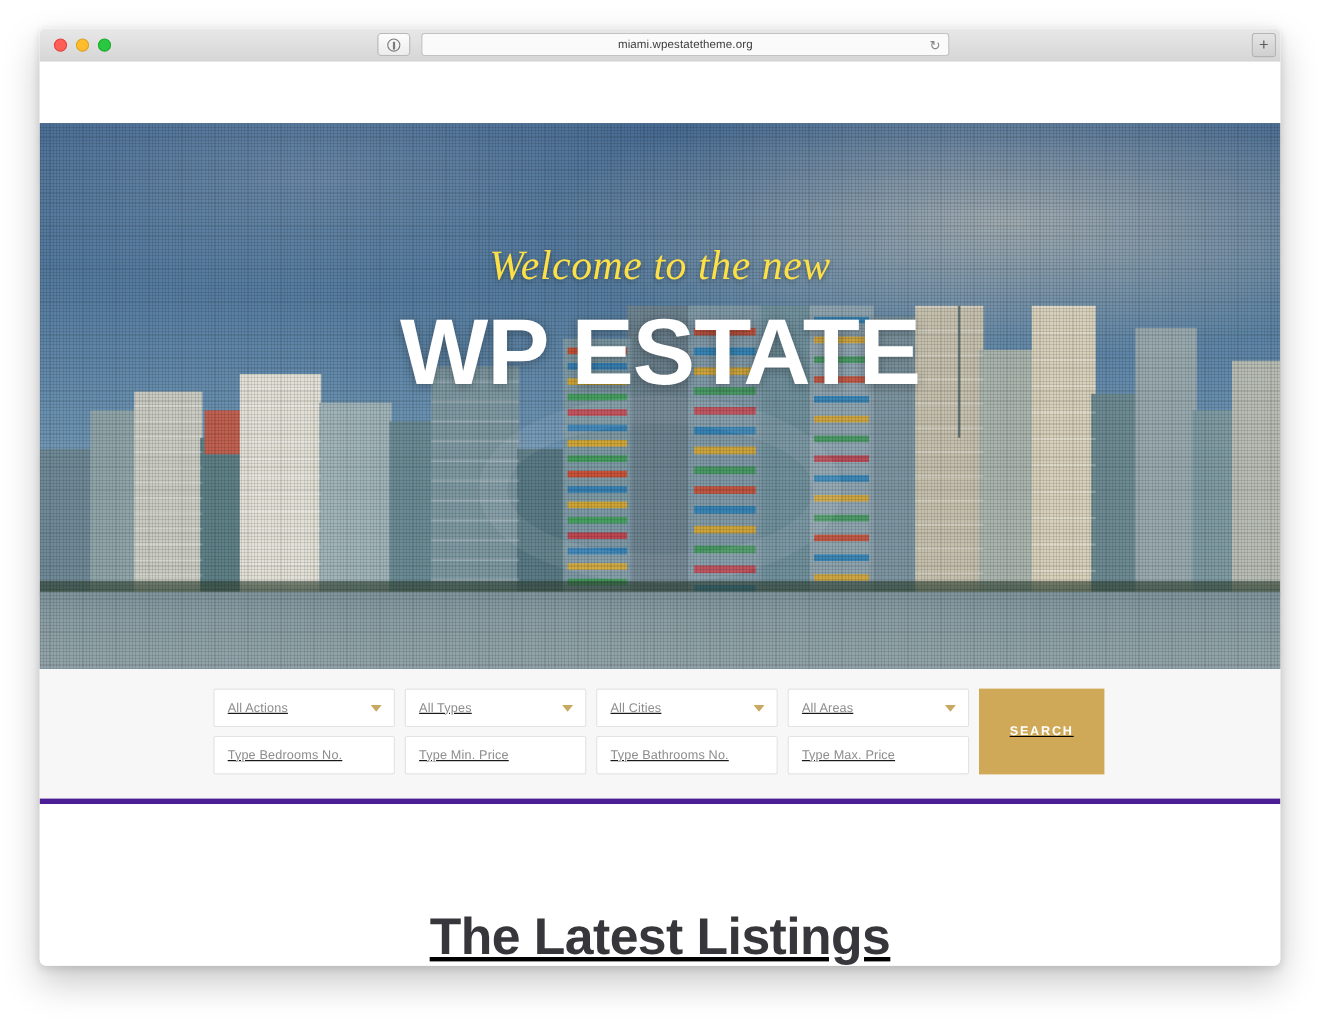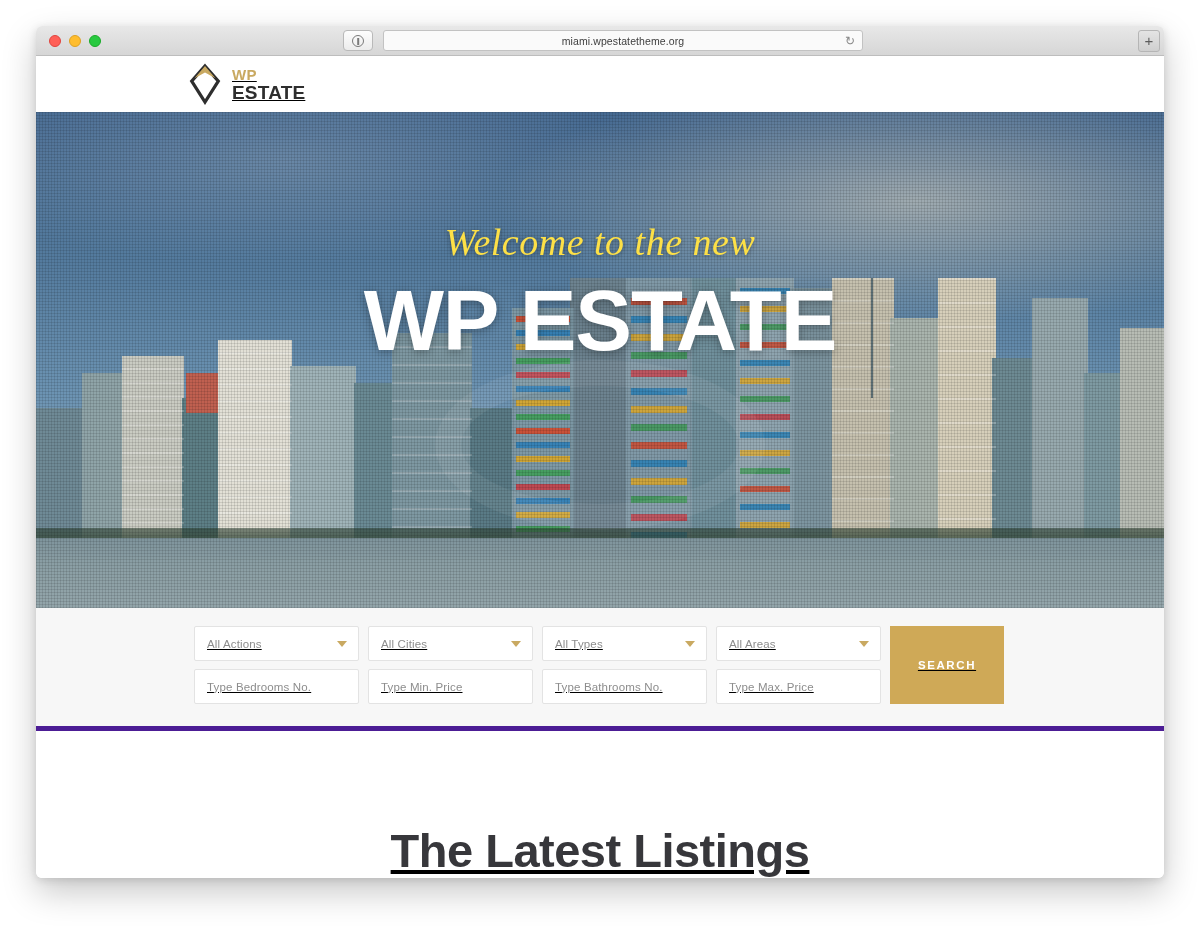--- a/index.html
+++ b/index.html
@@ -351,30 +351,20 @@
 
     <div class="urlbar">
       <span class="url-text">miami.wpestatetheme.org</span>
       <span class="reload-icon">↻</span>
     </div>
 
     <div class="newtab-btn">+</div>
   </div>
 
   <div class="site-header">
-    <div class="logo">
-      <svg class="logo-mark" viewBox="0 0 40 44">
-        <path d="M20 3 L34 19 L20 41 L6 19 Z" fill="none" stroke="#2e2e2e" stroke-width="3.4"></path>
-        <path d="M20 3 L31 16 L20 10 L9 16 Z" fill="#c9a961"></path>
-      </svg>
-      <div class="logo-text">
-        <span class="logo-wp">WP</span>
-        <span class="logo-estate">ESTATE</span>
-      </div>
-    </div>
 
   </div>
 
   <section class="hero">
     <div class="hero-sky"></div>
 
     <div class="skyline">
       <svg width="100%" height="330" viewBox="0 0 1128 330" preserveAspectRatio="none">
         <rect x="0" y="130" width="48" height="140" fill="#6f8a96"></rect>
         <rect x="46" y="95" width="42" height="175" fill="#8fa4a8"></rect>
@@ -534,25 +524,25 @@
   </section>
 
   <section class="search-section">
     <div class="search-inner">
 
       <div class="sfield">
         <span>All Actions</span>
         <i class="caret"></i>
       </div>
       <div class="sfield">
+        <span>All Types</span>
+        <i class="caret"></i>
+      </div>
+      <div class="sfield">
         <span>All Cities</span>
-        <i class="caret"></i>
-      </div>
-      <div class="sfield">
-        <span>All Types</span>
         <i class="caret"></i>
       </div>
       <div class="sfield">
         <span>All Areas</span>
         <i class="caret"></i>
       </div>
 
       <button class="search-btn">SEARCH</button>
 
       <div class="sfield text">

